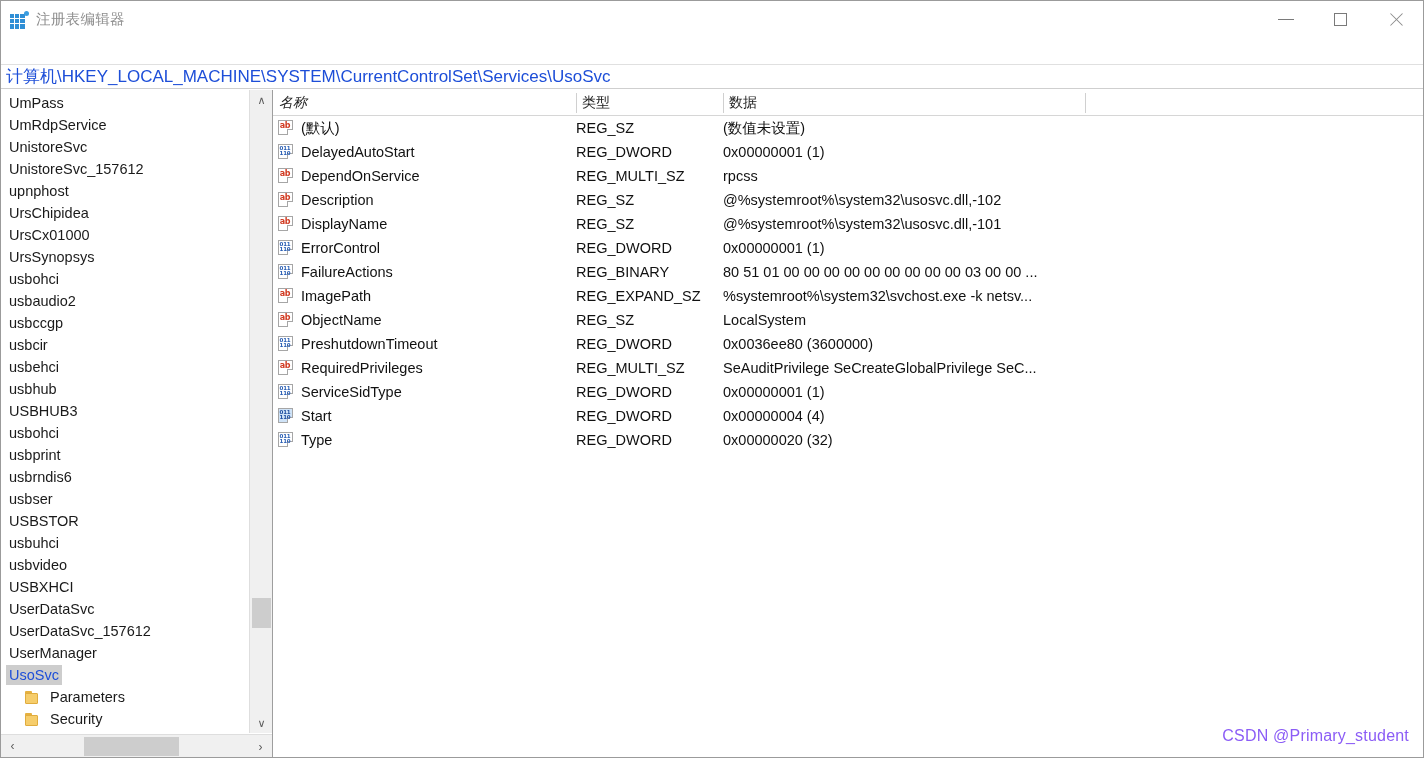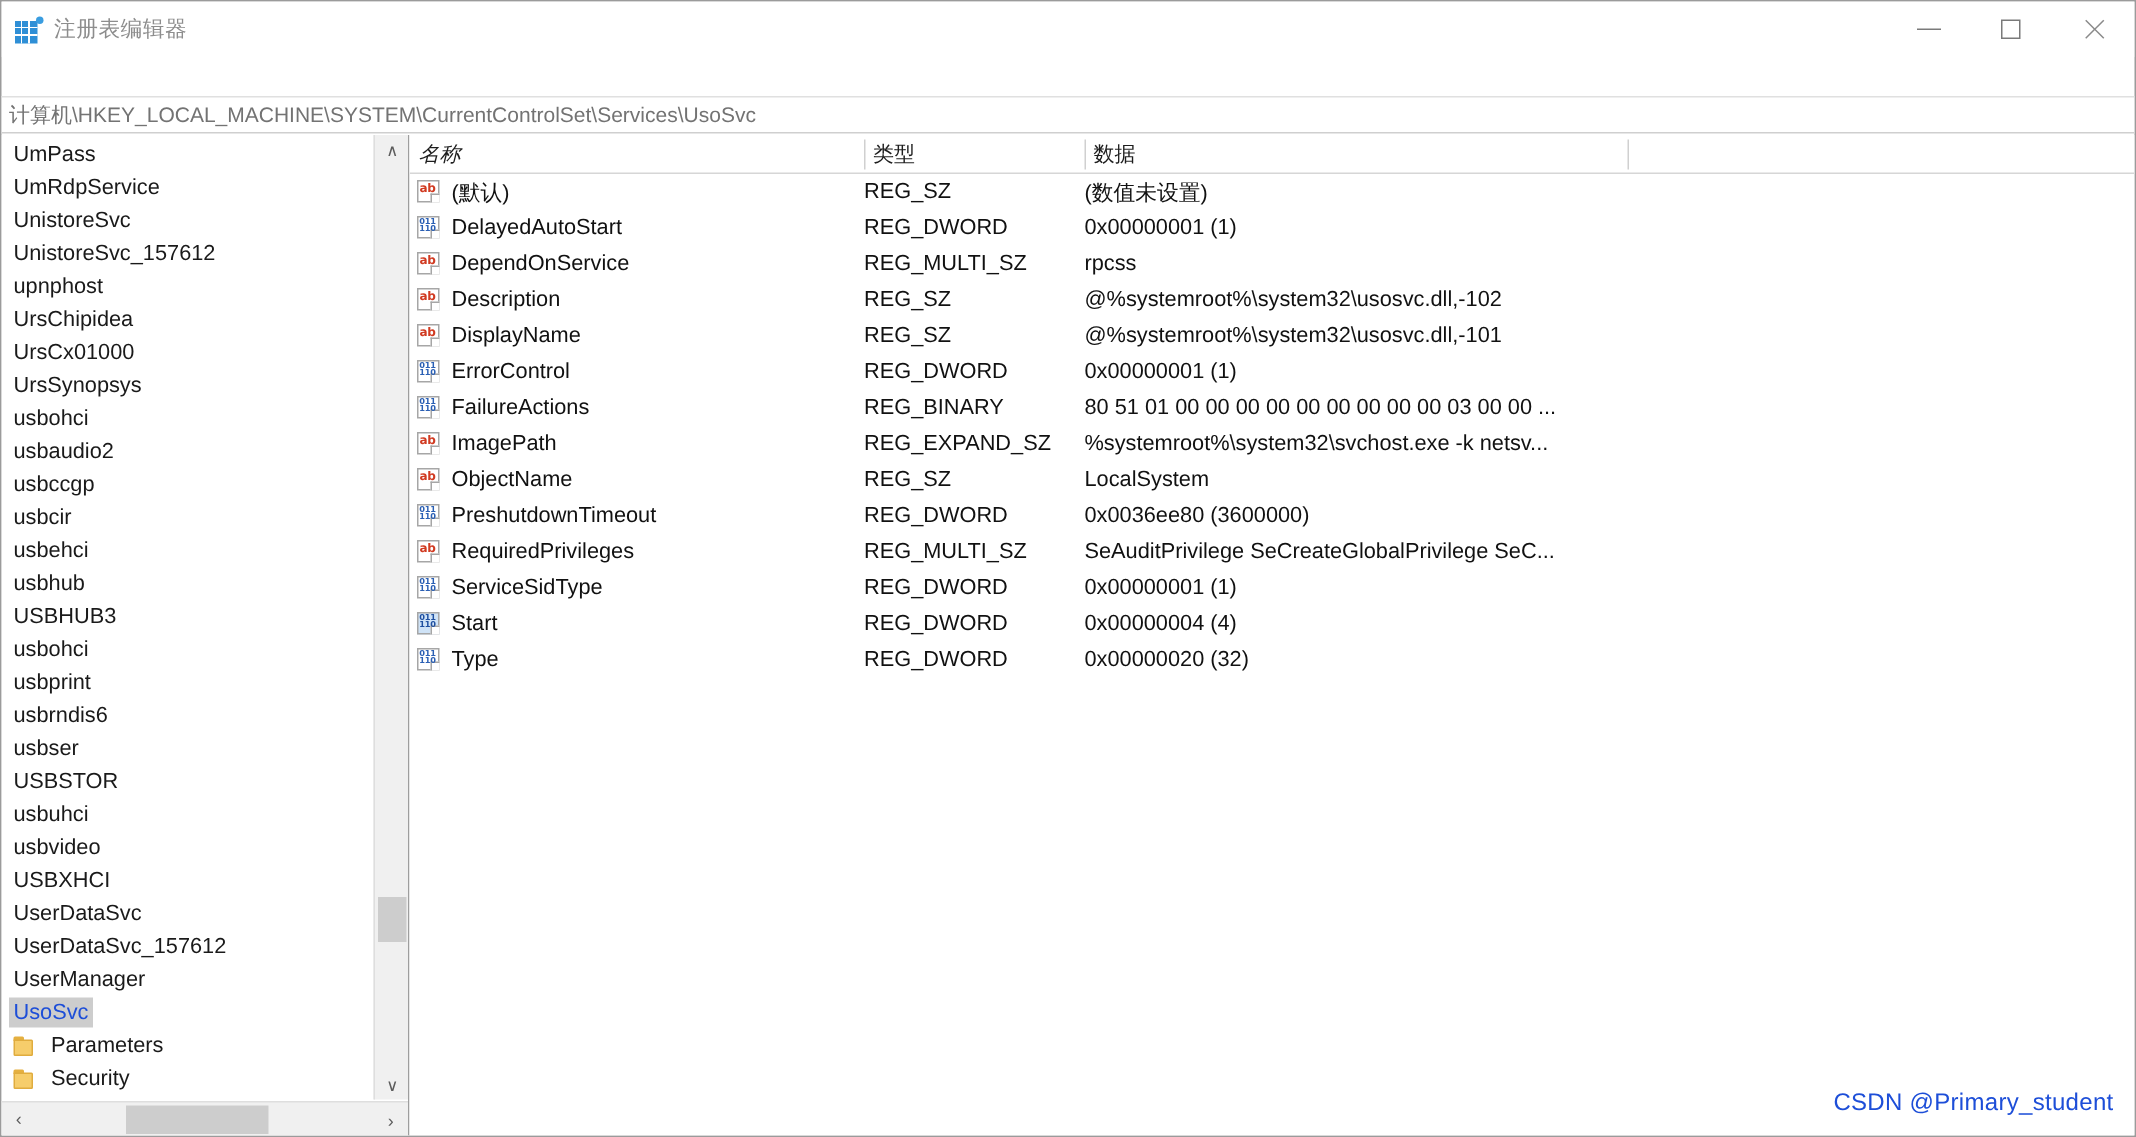--- a/index.html
+++ b/index.html
@@ -86,21 +86,21 @@
   
   .addressbar {
     position: absolute; left: 0; top: 63px;
     width: 1422px; height: 25px;
     background: #ffffff;
     border-top: 1px solid #e0e0e0;
     border-bottom: 1px solid #cfcfcf;
     display: flex; align-items: center;
   }
   .address-text {
-    font-size: 14px; color: #737373;
+    font-size: 17px; color: #1d4ed8;
     padding-left: 5px;
     white-space: nowrap;
   }
 
   
   .panes {
     position: absolute; left: 0; top: 89px;
     width: 1422px; height: 667px;
     display: flex;
   }
@@ -121,21 +121,21 @@
   .tree-row {
     height: 22px;
     display: flex; align-items: center;
     padding-left: 5px;
     font-size: 14.5px;
     color: #1a1a1a;
     white-space: nowrap;
   }
   .tree-row .lbl { padding: 0 3px; line-height: 20px; }
   .tree-row.selected .lbl { background: #cdcdcd; color: #1d4ed8; }
-  .tree-row.child { padding-left: 8px; }
+  .tree-row.child { padding-left: 24px; }
   .folder-icon {
     width: 14px; height: 13px; margin-right: 8px;
     flex: none; position: relative;
   }
   .folder-icon .f-tab {
     position: absolute; left: 0; top: 0;
     width: 7px; height: 3px;
     background: #e5b040;
     border-radius: 1px 1px 0 0;
   }
@@ -261,21 +261,21 @@
     letter-spacing: -0.2px;
     height: 11px; top: 1px;
   }
   .vicon.bin.sel .page { background: #cfe3f7; }
   .vicon.bin.sel .glyph { color: #1e4fa0; }
 
   
   .watermark {
     position: absolute; right: 14px; bottom: 12px;
     font-size: 16px;
-    color: #1d4ed8;
+    color: #8b5cf6;
     letter-spacing: .2px;
     white-space: nowrap;
   }
 </style>
 </head>
 <body>
 
 <div id="app">
 
   <div class="titlebar">

